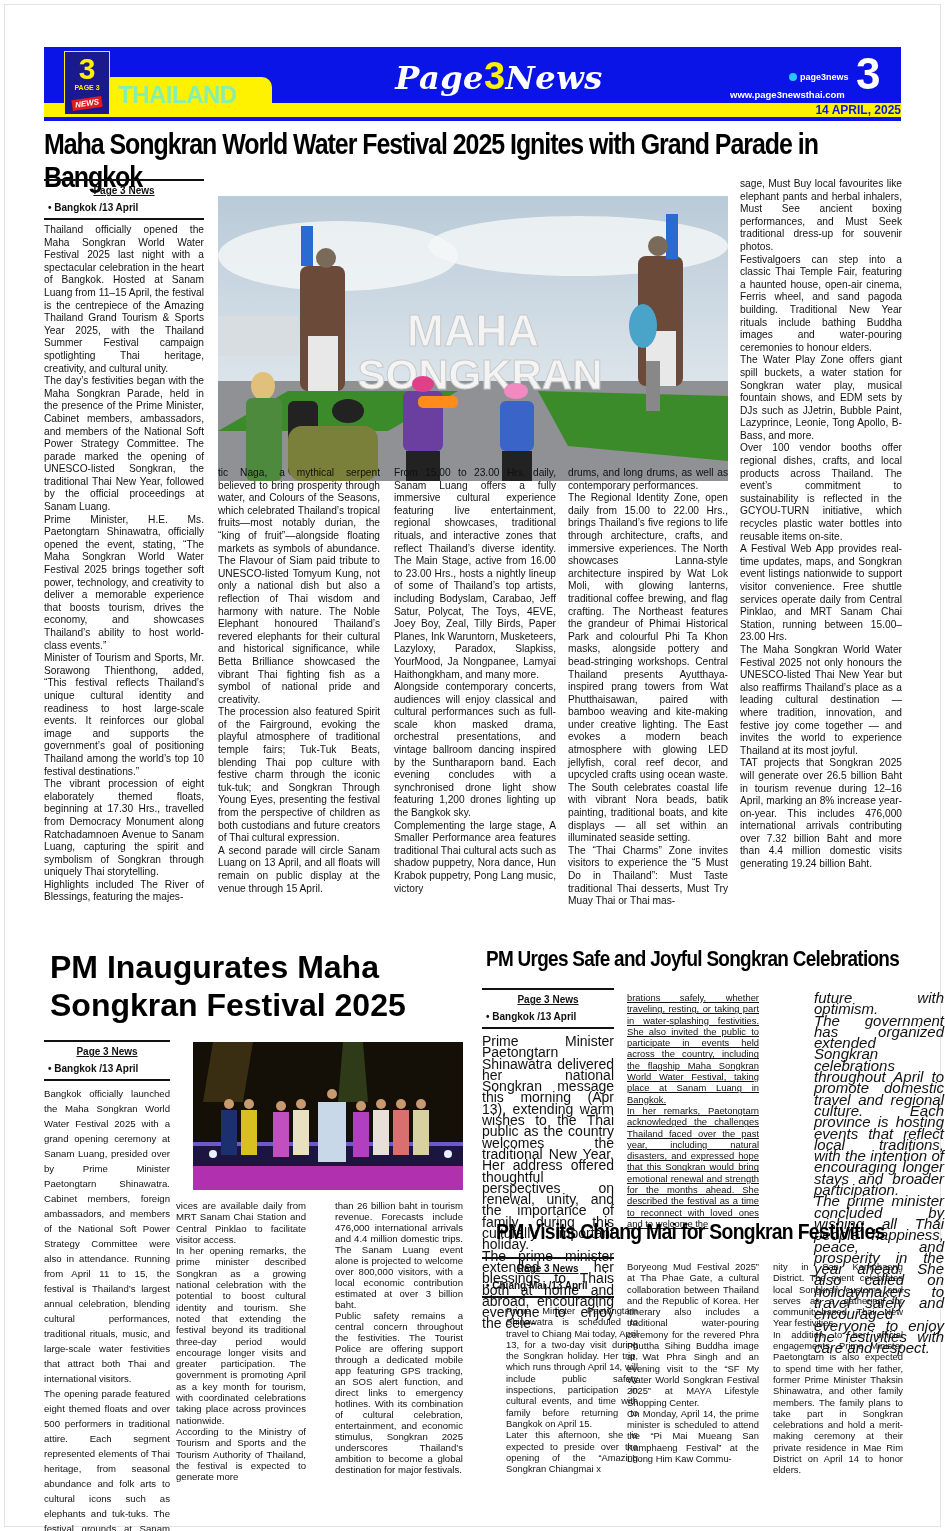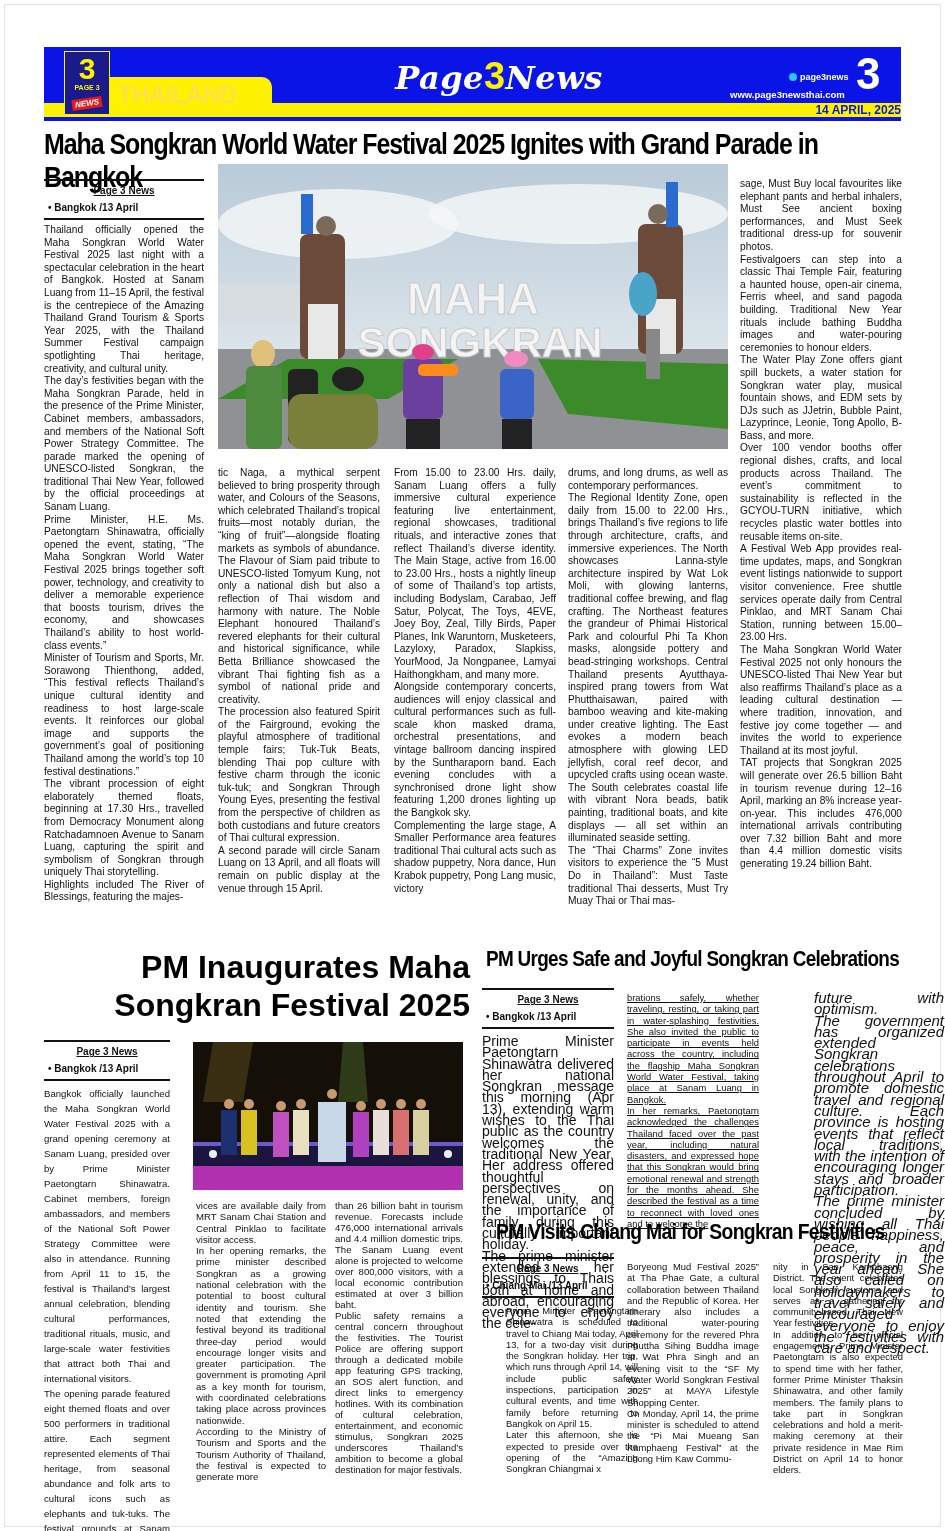--- a/index.html
+++ b/index.html
@@ -10,42 +10,42 @@
 
   
   .masthead { position: absolute; left: 44px; top: 47px; width: 857px; height: 74px; background: #0a14e6; }
   .mast-yellow { position: absolute; left: 0; top: 56px; width: 857px; height: 14px; background: #fff200; }
   .mast-tab { position: absolute; left: 58px; top: 30px; width: 170px; height: 40px; background: #fff200; border-top-right-radius: 10px; }
   .mast-bottomline { position: absolute; left: 0; top: 70px; width: 857px; height: 4px; background: #0a14e6; }
   .logo-box { position: absolute; left: 20px; top: 4px; width: 46px; height: 64px; background: #1a1a8c; border: 1px solid #fff200; text-align: center; }
   .logo-3 { display: block; color: #fff200; font-weight: bold; font-size: 30px; line-height: 30px; margin-top: 2px; font-family: "Liberation Sans", sans-serif; }
   .logo-page3 { display: block; color: #fff200; font-weight: bold; font-size: 7px; line-height: 8px; }
   .logo-news { display: inline-block; margin-top: 2px; background: #e01b1b; color: #fff; font-style: italic; font-weight: bold; font-size: 8px; padding: 1px 3px; transform: rotate(-8deg); }
-  .thailand { position: absolute; left: 74px; top: 34px; color: #fde047; font-weight: bold; font-size: 24px; letter-spacing: -0.5px; }
+  .thailand { position: absolute; left: 74px; top: 34px; color: #86efac; font-weight: bold; font-size: 24px; letter-spacing: -0.5px; }
   .brand { position: absolute; left: 330px; top: 8px; width: 250px; text-align: center; color: #ffffff; font-family: "DejaVu Serif", serif; font-weight: bold; font-size: 32px; font-style: italic; letter-spacing: 0.5px; }
   .brand .three { color: #fff200; font-family: "Liberation Sans", sans-serif; font-style: normal; font-size: 38px; }
   .social { position: absolute; left: 745px; top: 25px; color: #fff; font-size: 9px; font-weight: bold; }
   .social .dot { display: inline-block; width: 8px; height: 8px; border-radius: 50%; background: #2cc3ff; margin-right: 3px; vertical-align: -1px; }
   .site { position: absolute; left: 686px; top: 42px; color: #fff; font-size: 9.5px; font-weight: bold; }
   .pagenum { position: absolute; left: 812px; top: 3px; color: #fff; font-weight: bold; font-size: 44px; line-height: 48px; }
   .date { position: absolute; right: 0; top: 56px; color: #0a14e6; font-weight: bold; font-size: 12px; line-height: 14px; }
 
   .main-headline { position: absolute; left: 44px; top: 128px; width: 860px; text-align: center; font-family: "Liberation Sans", sans-serif; font-weight: bold; font-size: 29px; letter-spacing: -1.2px; transform: scaleX(0.86); transform-origin: left top; width: 1000px; text-align: left; color: #000; }
 
   
   .byline { position: absolute; border-top: 2px solid #111; border-bottom: 2px solid #111; }
   .byline .src { display: block; text-align: center; font-weight: bold; font-size: 10px; margin-top: 4px; text-decoration: underline; }
   .byline .loc { display: block; font-weight: bold; font-size: 10px; margin-top: 6px; margin-bottom: 5px; padding-left: 4px; }
 
   .col { position: absolute; font-size: 10.2px; line-height: 12.6px; text-align: justify; color: #111; }
   .col p { margin: 0; text-indent: 0; }
 
   .photo { position: absolute; overflow: hidden; }
 
-  .sub-headline-big { position: absolute; left: 50px; top: 948px; width: 420px; text-align: right; font-weight: bold; font-size: 32px; line-height: 38px; color: #000; }
+  .sub-headline-big { position: absolute; left: 50px; top: 948px; width: 420px; text-align: left; font-weight: bold; font-size: 32px; line-height: 38px; color: #000; }
   .sub-headline { position: absolute; font-weight: bold; font-size: 22px; letter-spacing: -0.8px; color: #000; transform-origin: left top; white-space: nowrap; }
 </style>
 </head>
 <body>
 
 <div class="page-border"></div>
 
 <header class="masthead">
   <div class="mast-yellow"></div>
   <div class="mast-tab"></div>
@@ -76,21 +76,21 @@
 
 <div class="col" style="left:44px; top:224px; width:160px;">
   <p>Thailand officially opened the Maha Songkran World Water Festival 2025 last night with a spectacular celebration in the heart of Bangkok. Hosted at Sanam Luang from 11–15 April, the festival is the centrepiece of the Amazing Thailand Grand Tourism &amp; Sports Year 2025, with the Thailand Summer Festival campaign spotlighting Thai heritage, creativity, and cultural unity.</p>
   <p>The day’s festivities began with the Maha Songkran Parade, held in the presence of the Prime Minister, Cabinet members, ambassadors, and members of the National Soft Power Strategy Committee. The parade marked the opening of UNESCO-listed Songkran, the traditional Thai New Year, followed by the official proceedings at Sanam Luang.</p>
   <p>Prime Minister, H.E. Ms. Paetongtarn Shinawatra, officially opened the event, stating, “The Maha Songkran World Water Festival 2025 brings together soft power, technology, and creativity to deliver a memorable experience that boosts tourism, drives the economy, and showcases Thailand’s ability to host world-class events.”</p>
   <p>Minister of Tourism and Sports, Mr. Sorawong Thienthong, added, “This festival reflects Thailand’s unique cultural identity and readiness to host large-scale events. It reinforces our global image and supports the government’s goal of positioning Thailand among the world’s top 10 festival destinations.”</p>
   <p>The vibrant procession of eight elaborately themed floats, beginning at 17.30 Hrs., travelled from Democracy Monument along Ratchadamnoen Avenue to Sanam Luang, capturing the spirit and symbolism of Songkran through uniquely Thai storytelling.</p>
   <p>Highlights included The River of Blessings, featuring the majes-</p>
 </div>
 
-<div class="photo" style="left:218px; top:164px; width:510px; height:285px;">
+<div class="photo" style="left:218px; top:196px; width:510px; height:285px;">
   <svg width="510" height="285" viewBox="0 0 510 285">
     <defs>
       <linearGradient id="sky" x1="0" y1="0" x2="0" y2="1">
         <stop offset="0" stop-color="#b9cad8"></stop>
           <stop offset="1" stop-color="#eef2f4"></stop>
       </linearGradient>
     </defs>
     <rect width="510" height="285" fill="url(#sky)"></rect>
     <ellipse cx="120" cy="60" rx="120" ry="35" fill="#f5f7f8" opacity="0.8"></ellipse>
     <ellipse cx="360" cy="50" rx="150" ry="30" fill="#f5f7f8" opacity="0.8"></ellipse>
@@ -197,21 +197,21 @@
       <circle cx="168" cy="64" r="5" fill="#c89a70"></circle>
       <circle cx="188" cy="62" r="5" fill="#c89a70"></circle>
       <circle cx="208" cy="62" r="5" fill="#c89a70"></circle>
       <circle cx="228" cy="62" r="5" fill="#c89a70"></circle>
     </g>
     <circle cx="20" cy="112" r="4" fill="#e8f0ff"></circle>
     <circle cx="255" cy="112" r="4" fill="#e8f0ff"></circle>
   </svg>
 </div>
 
-<div class="col" style="left:196px; top:1200px; width:130px; font-size:9.6px; line-height:11.3px;">
+<div class="col" style="left:176px; top:1200px; width:130px; font-size:9.6px; line-height:11.3px;">
   <p>vices are available daily from MRT Sanam Chai Station and Central Pinklao to facilitate visitor access.</p>
   <p>In her opening remarks, the prime minister described Songkran as a growing national celebration with the potential to boost cultural identity and tourism. She noted that extending the festival beyond its traditional three-day period would encourage longer visits and greater participation. The government is promoting April as a key month for tourism, with coordinated celebrations taking place across provinces nationwide.</p>
   <p>According to the Ministry of Tourism and Sports and the Tourism Authority of Thailand, the festival is expected to generate more</p>
 </div>
 
 <div class="col" style="left:335px; top:1200px; width:128px; font-size:9.6px; line-height:11px;">
   <p>than 26 billion baht in tourism revenue. Forecasts include 476,000 international arrivals and 4.4 million domestic trips. The Sanam Luang event alone is projected to welcome over 800,000 visitors, with a local economic contribution estimated at over 3 billion baht.</p>
   <p>Public safety remains a central concern throughout the festivities. The Tourist Police are offering support through a dedicated mobile app featuring GPS tracking, an SOS alert function, and direct links to emergency hotlines. With its combination of cultural celebration, entertainment, and economic stimulus, Songkran 2025 underscores Thailand’s ambition to become a global destination for major festivals.</p>
 </div>
 

